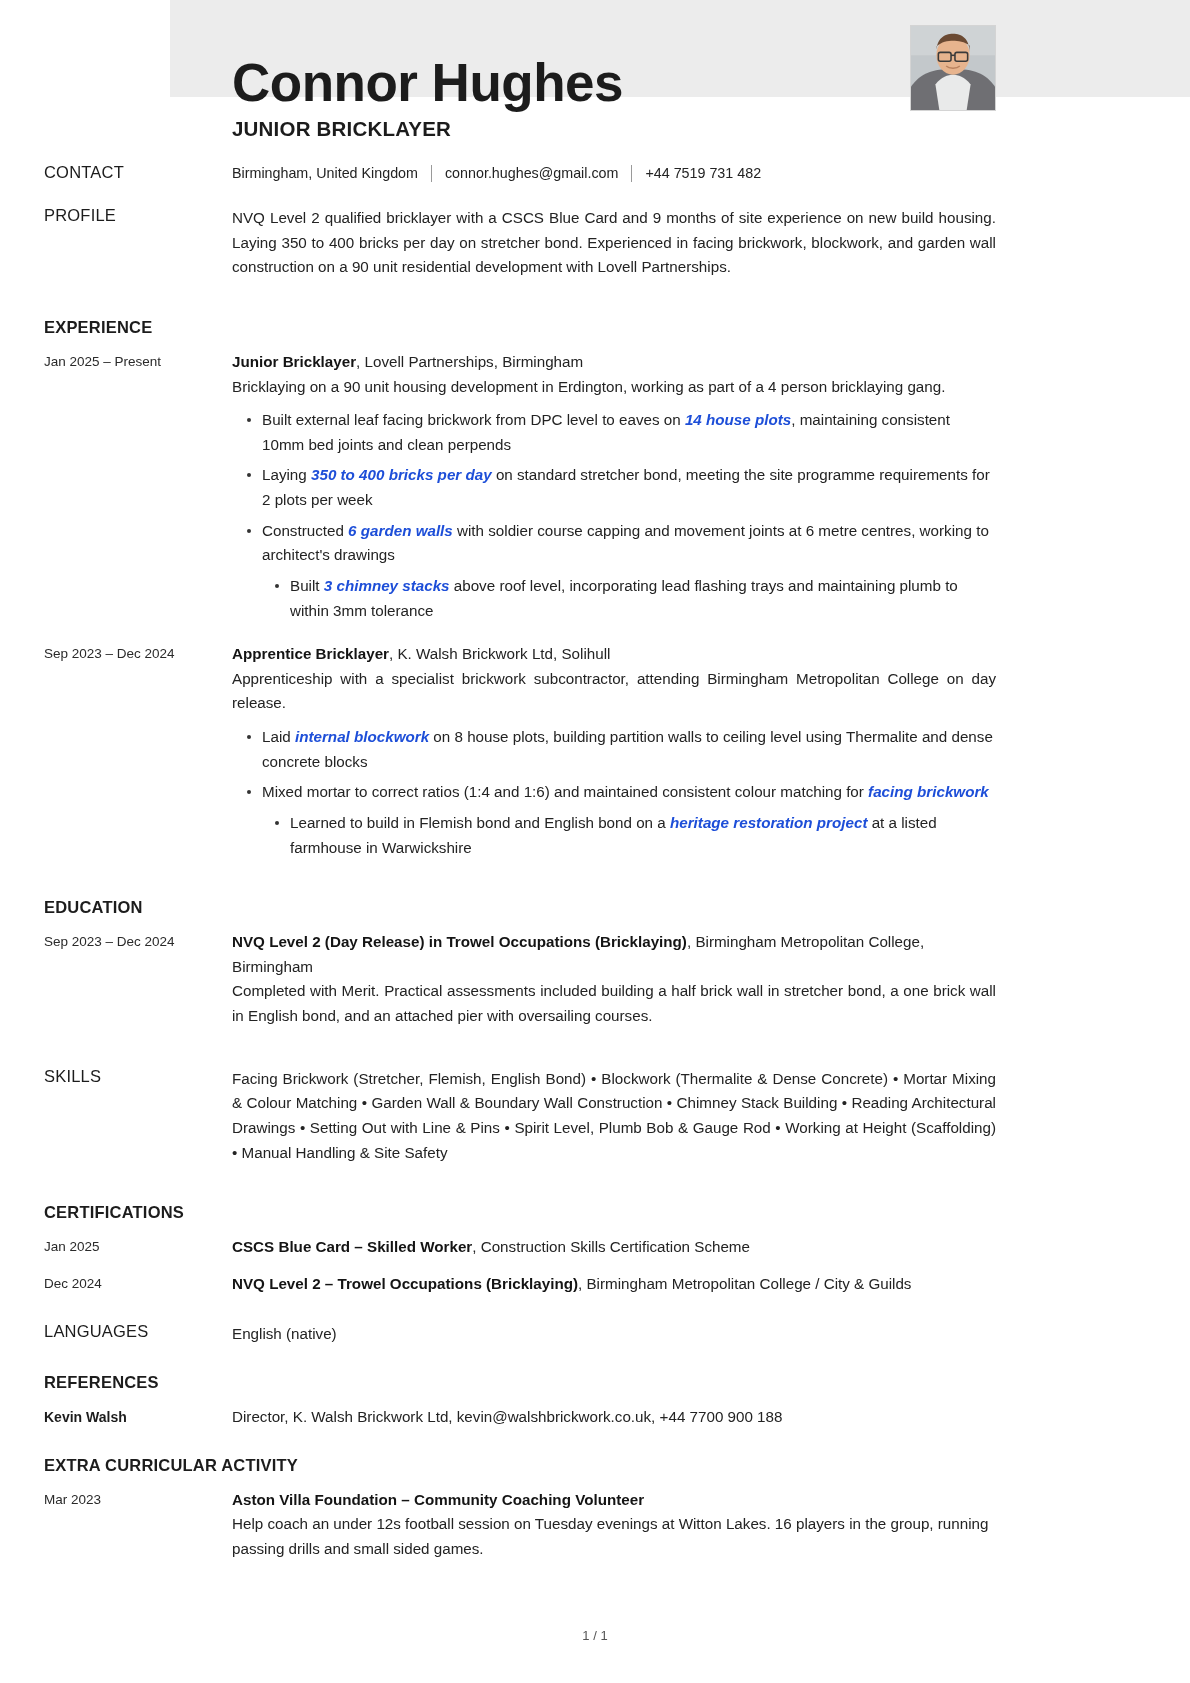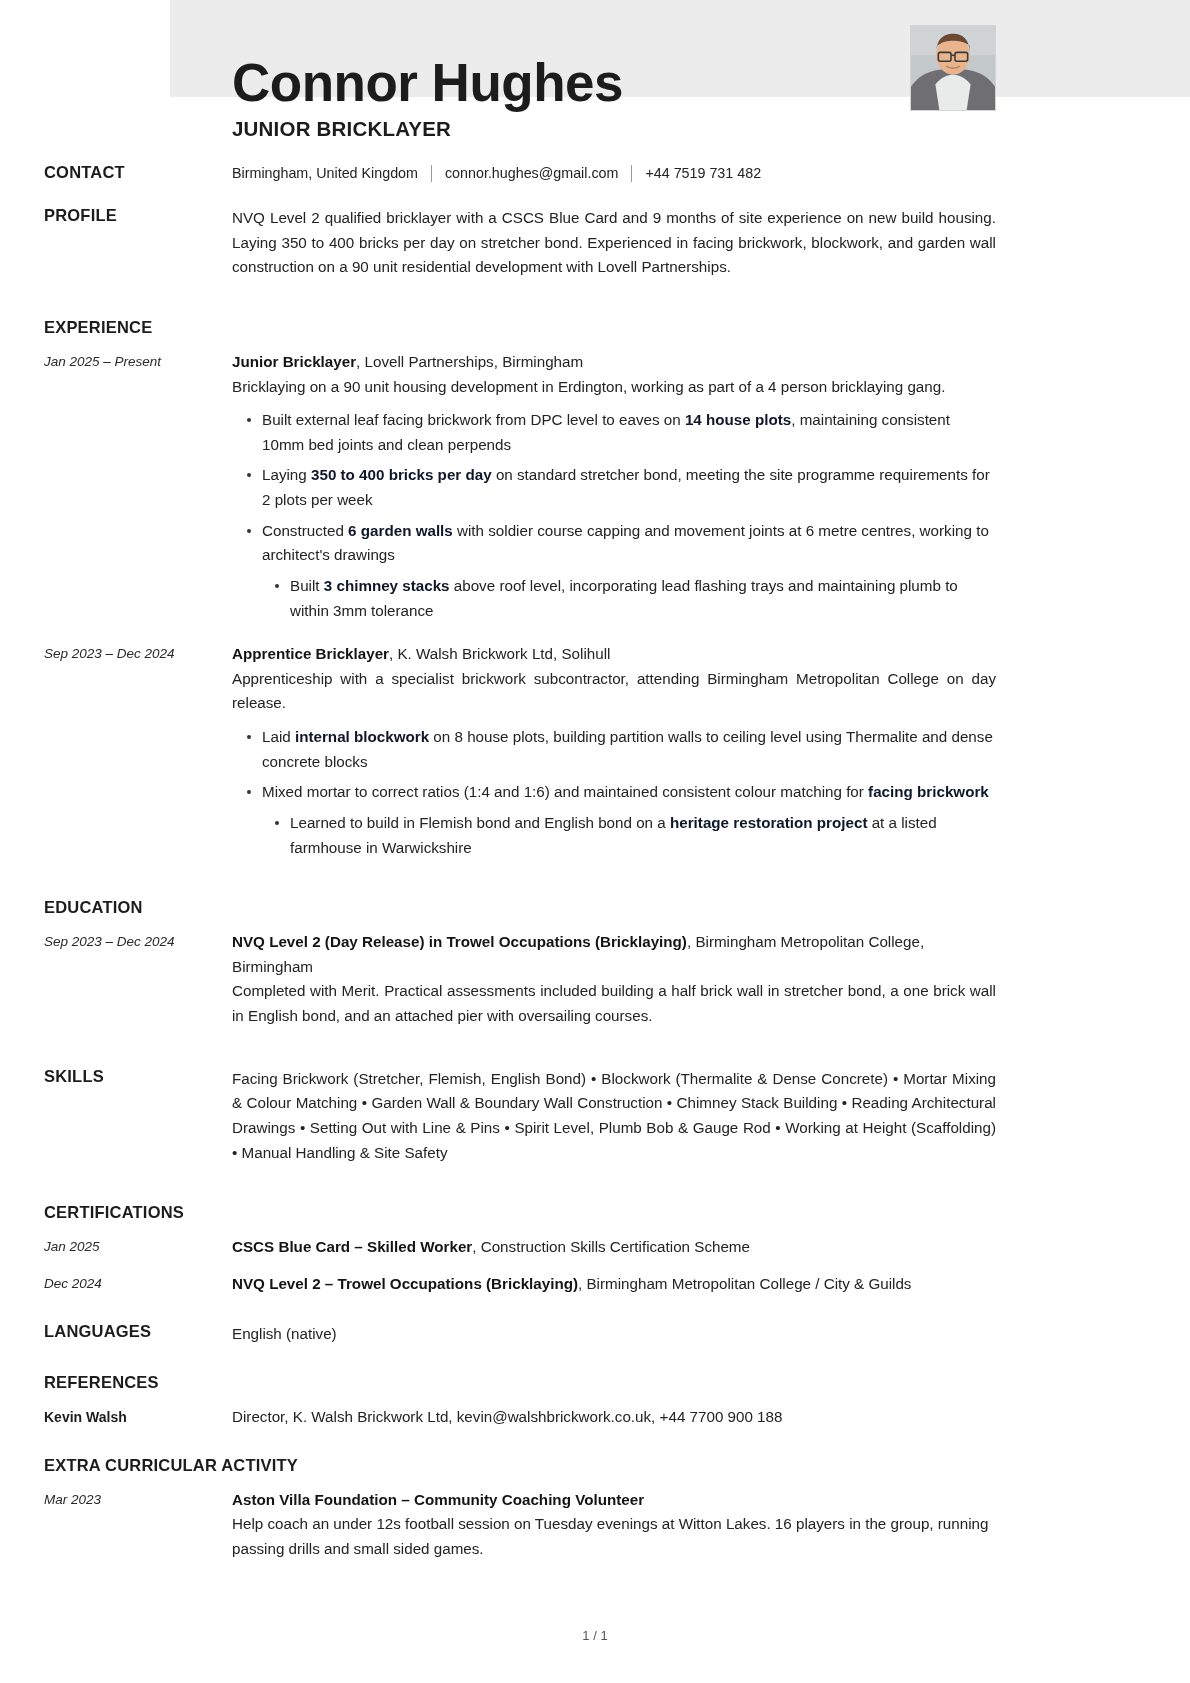--- a/index.html
+++ b/index.html
@@ -72,35 +72,34 @@
     flex: 0 0 188px;
     padding-right: 14px;
   }
   .col-right {
     flex: 1 1 auto;
     min-width: 0;
   }
 
   .section-label {
     font-size: 16.5px;
-    font-weight: 700;
+    font-weight: 400;
     letter-spacing: 0.2px;
     color: #1c1c1c;
     line-height: 1.2;
   }
   .section-heading {
     font-size: 16.5px;
     font-weight: 700;
     letter-spacing: 0.2px;
     color: #1c1c1c;
     margin: 0;
   }
   .date-label {
     font-size: 13.5px;
-    font-style: italic;
     color: #2a2a2a;
     line-height: 1.45;
     padding-top: 2px;
   }
   .ref-name {
     font-size: 14px;
     font-weight: 700;
     color: #1c1c1c;
     line-height: 1.45;
     padding-top: 2px;
@@ -136,21 +135,21 @@
   ul.bullets li:last-child { margin-bottom: 0; margin-left: 28px; }
   ul.bullets li::before {
     content: "";
     position: absolute;
     left: -15px;
     top: 10px;
     width: 4px; height: 4px;
     border-radius: 50%;
     background: #333;
   }
-  ul.bullets li b { font-weight: 700; color: #0f172a; }
+  ul.bullets li b { font-weight: 700; color: #1d4ed8; font-style: italic; }
 
   
   .block-contact { margin-top: 22px; }
   .block-profile { margin-top: 22px; }
   .sec-gap { margin-top: 38px; }
   .sec-gap-sm { margin-top: 26px; }
   .entry-gap { margin-top: 19px; }
   .entry-gap-tight { margin-top: 12px; }
 
   .heading-row { margin-bottom: 13px; }

